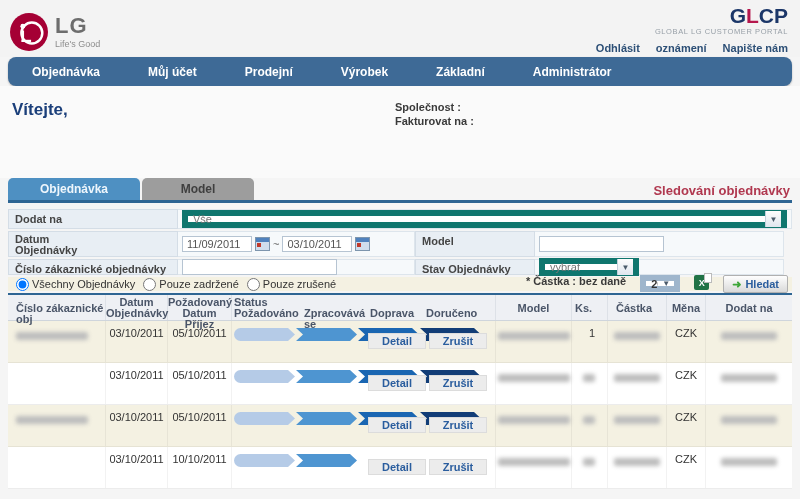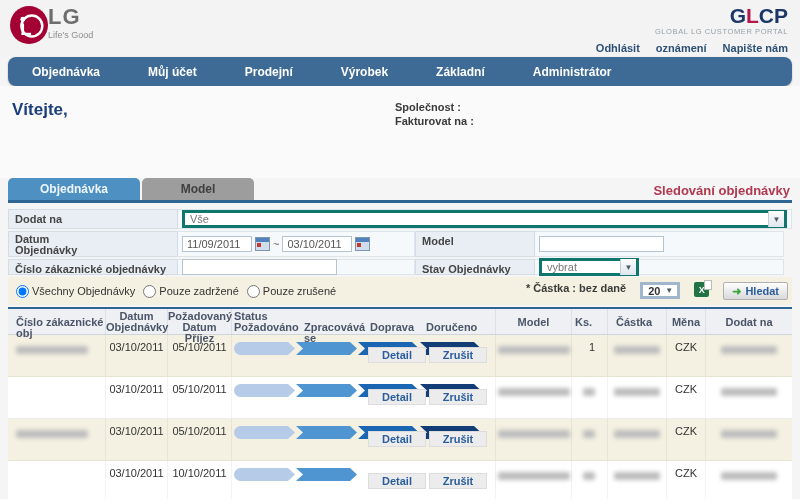--- a/index.html
+++ b/index.html
@@ -1,21 +1,21 @@
 <!DOCTYPE html>
 <html><head>
 <meta charset="utf-8">
 <style>
   * { box-sizing: border-box; margin: 0; padding: 0; }
   body { font-family: "Liberation Sans", sans-serif; background:#fff; }
   .page { width:800px; height:499px; background:#f5f5f5; position:relative; overflow:hidden; font-size:11px; color:#333; }
 
   
   .hdr { height:57px; padding:6px 8px 0 10px; display:flex; justify-content:space-between; background:#f3f3f3; }
-  .lg-wrap { display:flex; align-items:flex-start; }
+  .lg-wrap { display:flex; align-items:center; gap:7px; }
   .lg-txt { font-weight:bold; font-size:22px; color:#6d6d6d; line-height:22px; letter-spacing:1px; }
   .lg-tag { font-size:9px; color:#8d8d8d; margin-top:2px; }
   .hdr-right { text-align:right; padding-right:4px; }
   .glcp { font-size:21px; font-weight:bold; line-height:20px; letter-spacing:0px; }
   .glcp .navy { color:#1b3668; } .glcp .crims { color:#b5174d; }
   .glcp-sub { font-size:7.5px; color:#98a0a8; letter-spacing:0.6px; margin-top:1px; }
   .top-links { margin-top:6px; display:flex; gap:16px; justify-content:flex-end; }
   .top-links a { color:#2c4f76; font-weight:bold; font-size:11px; text-decoration:none; cursor:pointer; }
 
   
@@ -51,36 +51,36 @@
   .r2 .f-field2, .r3 .f-field2 { width:249px; }
   .r2 > div { height:26px; }
   .r3 > div { height:16px; }
   .f-label.two-line { line-height:11px; padding-top:2px; }
 
   input.txt { border:1px solid #b6c4d2; background:#fff; height:16px; font-size:11px; color:#555; font-family:"Liberation Sans", sans-serif; padding:0 4px; }
   .date-in { width:70px; }
   .model-in { width:125px; }
   .po-in { width:155px; }
 
-  .selectbox { background:#fff; border:3px solid #0f766e; height:18px; display:flex; align-items:center; cursor:pointer; }
+  .selectbox { background:#fff; border:6px solid #0f766e; height:18px; display:flex; align-items:center; cursor:pointer; }
   .selectbox .val { flex:1; padding:0 5px; color:#777; font-size:11px; white-space:nowrap; overflow:hidden; }
   .selectbox .arr { width:16px; height:16px; background:linear-gradient(#fdfdfd,#dfe6ee); border-left:1px solid #c3cfdb; color:#4a5a6a; font-size:8px; display:flex; align-items:center; justify-content:center; }
   .sel-full { width:100%; }
   .sel-vybrat { width:100px; }
   .sel-count { width:40px; height:17px; border-color:#9fb6cc; }
   .sel-count .val { color:#333; font-weight:bold; text-align:center; }
   .sel-count .arr { background:none; border:none; }
 
   .cal-icon { width:15px; height:14px; background:#cfdded; border:1px solid #7d95ad; position:relative; display:inline-block; cursor:pointer; }
   .cal-icon::before { content:""; position:absolute; left:0; top:0; right:0; height:4px; background:#4f81bd; }
   .cal-icon::after { content:""; position:absolute; left:1px; top:5px; width:4px; height:4px; background:#c0392b; }
   .tilde { color:#666; }
 
   
-  .radio-row { margin:2px 8px 0 8px; height:28px; background:#f4f1e2; display:flex; align-items:center; padding:0 4px; }
+  .radio-row { margin:2px 8px 0 8px; height:14px; background:#f4f1e2; display:flex; align-items:center; padding:0 4px; }
   .radio-row label { margin-right:4px; color:#333; }
   .radio-row input { margin:0 3px 0 4px; vertical-align:-2px; }
   .rr-right { margin-left:auto; display:flex; gap:14px; }
   .amount-note { color:#3a3a3a; font-weight:bold; }
   .xls-icon { width:15px; height:15px; background:#217346; border-radius:2px; color:#fff; font-weight:bold; font-size:9px; display:flex; align-items:center; justify-content:center; position:relative; cursor:pointer; }
   .xls-icon::after { content:""; position:absolute; right:-3px; top:-2px; width:6px; height:8px; background:#fff; border:1px solid #bbb; }
   .search-btn { height:18px; padding:0 8px; background:linear-gradient(#fefefe,#d9d9d9); border:1px solid #b0b0b0; border-radius:2px; font-family:"Liberation Sans", sans-serif; font-size:11px; font-weight:bold; color:#2a5d9e; display:flex; align-items:center; gap:4px; cursor:pointer; }
   .go-arrow { color:#3da639; font-size:11px; }
 
   

